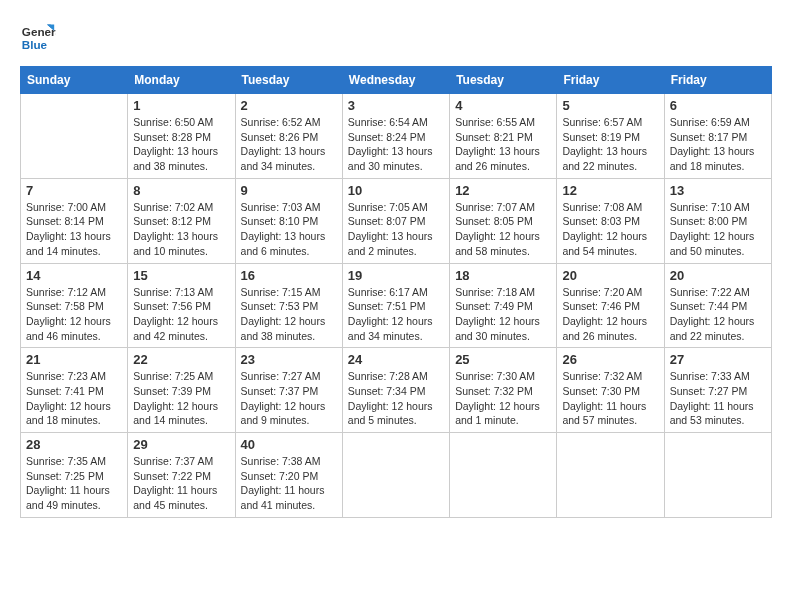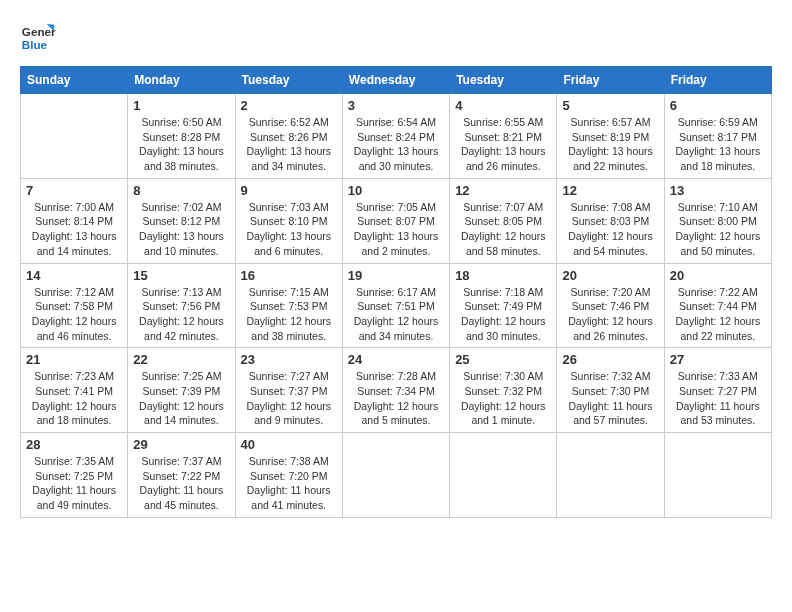--- a/index.html
+++ b/index.html
@@ -62,21 +62,20 @@
       font-size: 13px;
       font-weight: bold;
       color: #333;
       display: block;
       margin-bottom: 2px;
     }
     .cell-content {
       font-size: 10.5px;
       color: #333;
       line-height: 1.4;
-      text-align: center;
     }
     .empty-cell {
       background: #fff;
     }
     tr td:first-child { width: 107px; }
   </style>
 </head>
 <body>
 
 <div class="header-area">

